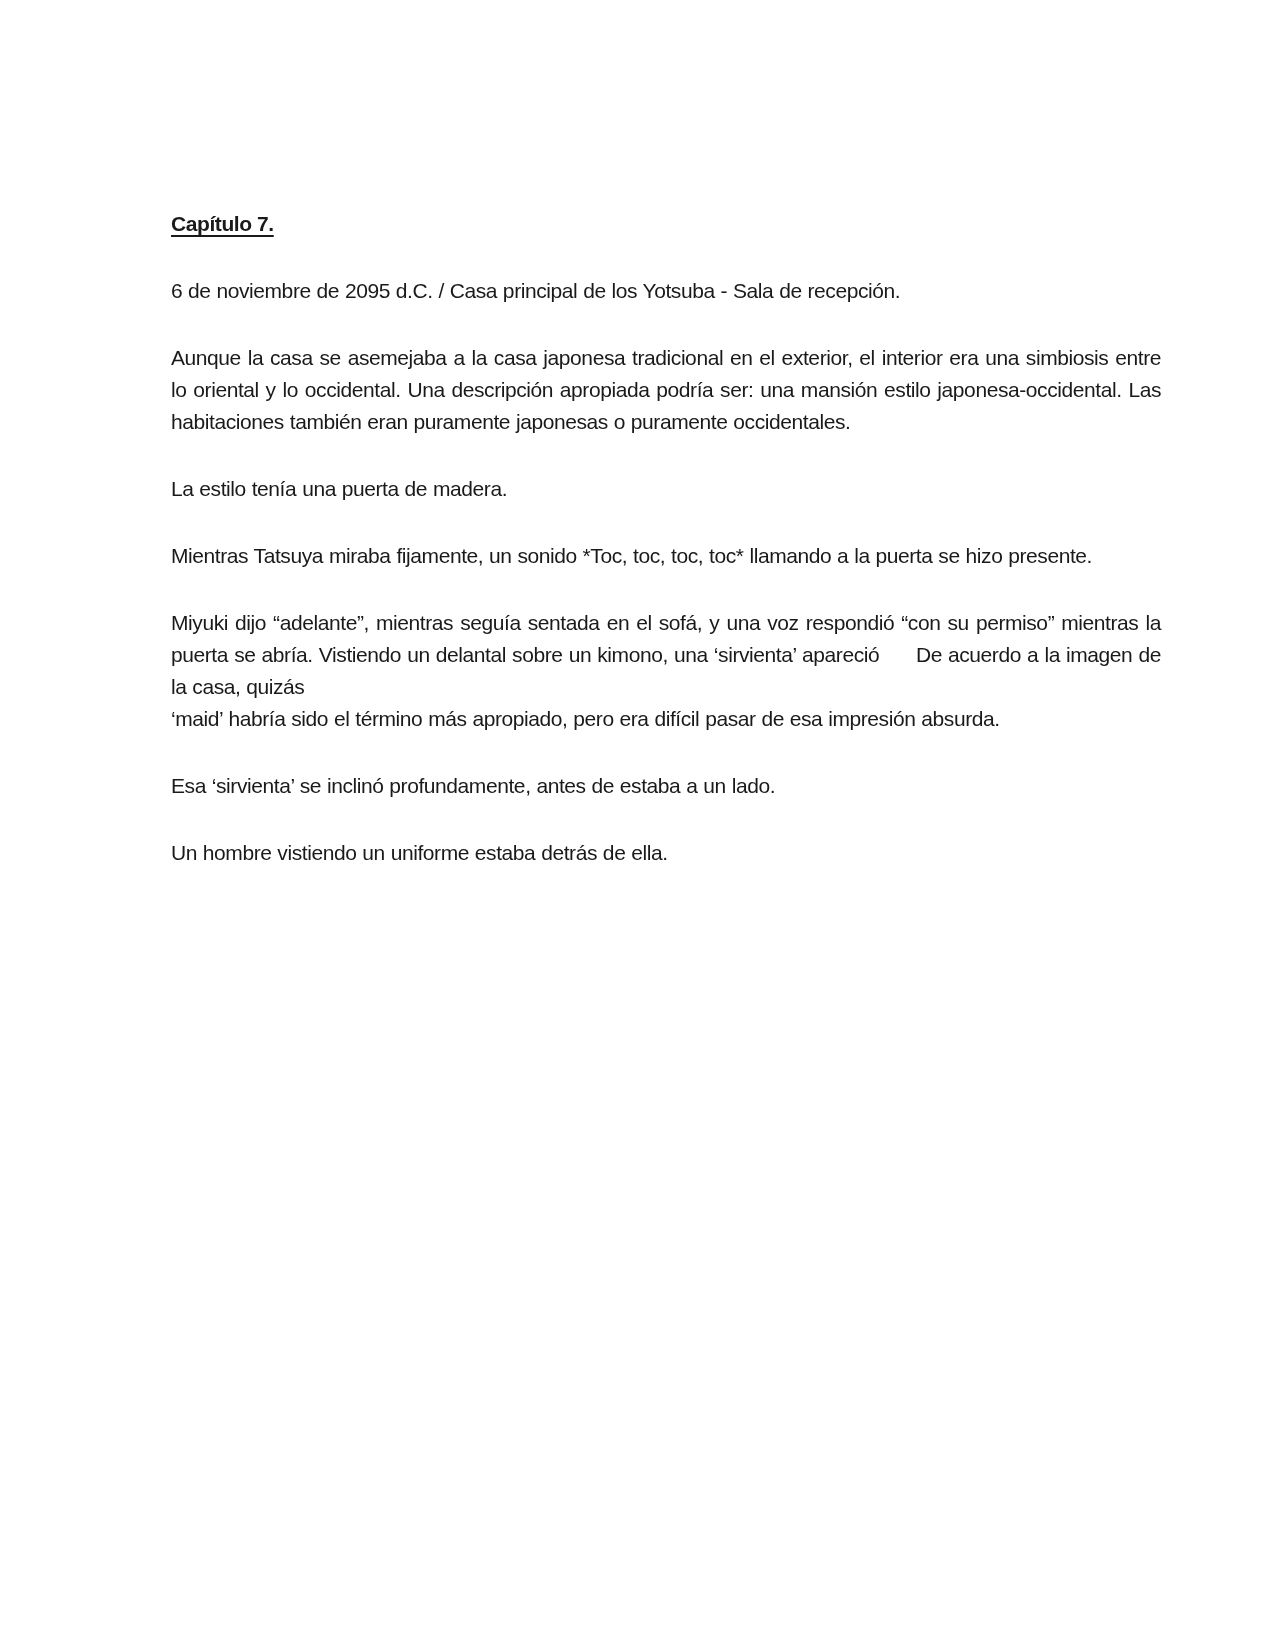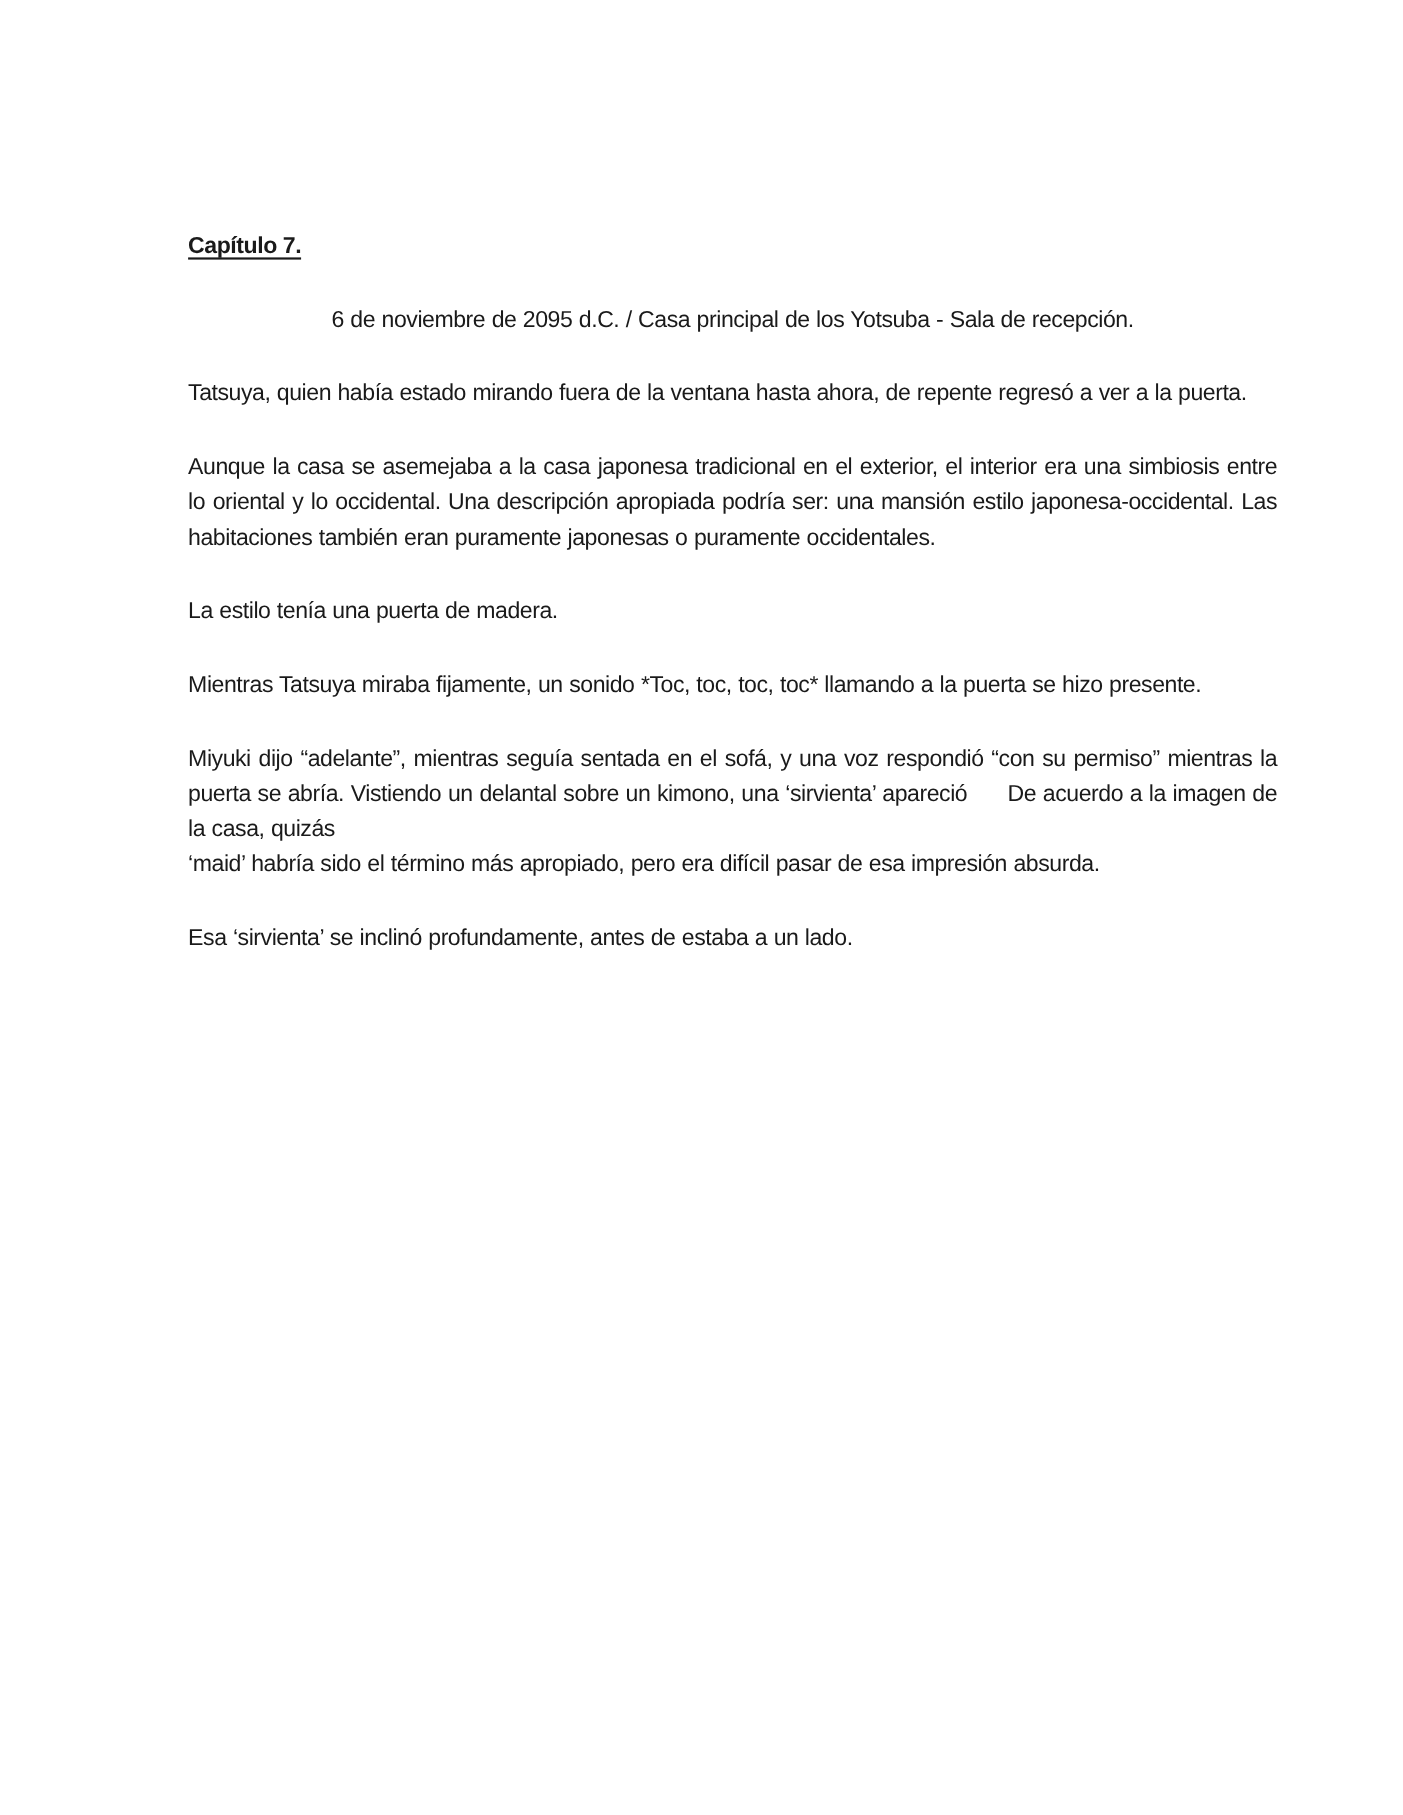--- a/index.html
+++ b/index.html
@@ -30,39 +30,39 @@
   }
   p.para {
     font-size: 21px;
     line-height: 32px;
     margin: 0 0 35px 0;
     text-align: justify;
     white-space: pre-wrap;
     letter-spacing: -0.02em;
     word-spacing: 0.02em;
   }
-  p.para.single { text-align: center; }
+  p.para.single { text-align: left; }
 </style>
 </head>
 <body>
 
 <div class="page">
   <h1 class="chapter-title">Capítulo 7.</h1>
 
   <p class="para single">6 de noviembre de 2095 d.C. / Casa principal de los Yotsuba - Sala de recepción.</p>
 
-  <p class="para">Tatsuya, quien había estado mirando fuera de la ventana hasta ahora, de repente regresó a ver a la puerta.</p>
 
   <p class="para">Aunque la casa se asemejaba a la casa japonesa tradicional en el exterior, el interior era una simbiosis entre lo oriental y lo occidental. Una descripción apropiada podría ser: una mansión estilo japonesa-occidental. Las habitaciones también eran puramente japonesas o puramente occidentales.</p>
 
 
   <p class="para">La estilo tenía una puerta de madera.</p>
 
   <p class="para">Mientras Tatsuya miraba fijamente, un sonido *Toc, toc, toc, toc* llamando a la puerta se hizo presente.</p>
 
   <p class="para">Miyuki dijo “adelante”, mientras seguía sentada en el sofá, y una voz respondió “con su permiso” mientras la puerta se abría. Vistiendo un delantal sobre un kimono, una ‘sirvienta’ apareció      De acuerdo a la imagen de la casa, quizás
 ‘maid’ habría sido el término más apropiado, pero era difícil pasar de esa impresión absurda.</p>
 
 
   <p class="para">Esa ‘sirvienta’ se inclinó profundamente, antes de estaba a un lado.</p>
 
+  <p class="para">Un hombre vistiendo un uniforme estaba detrás de ella.</p>
 
 </div>
 
 </body></html>

